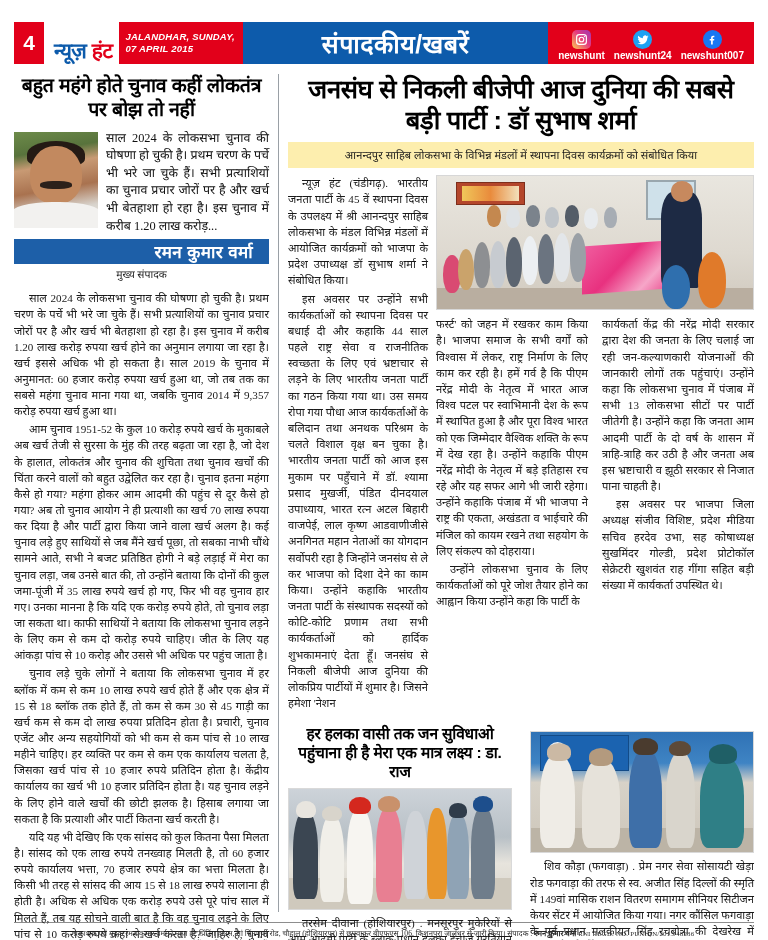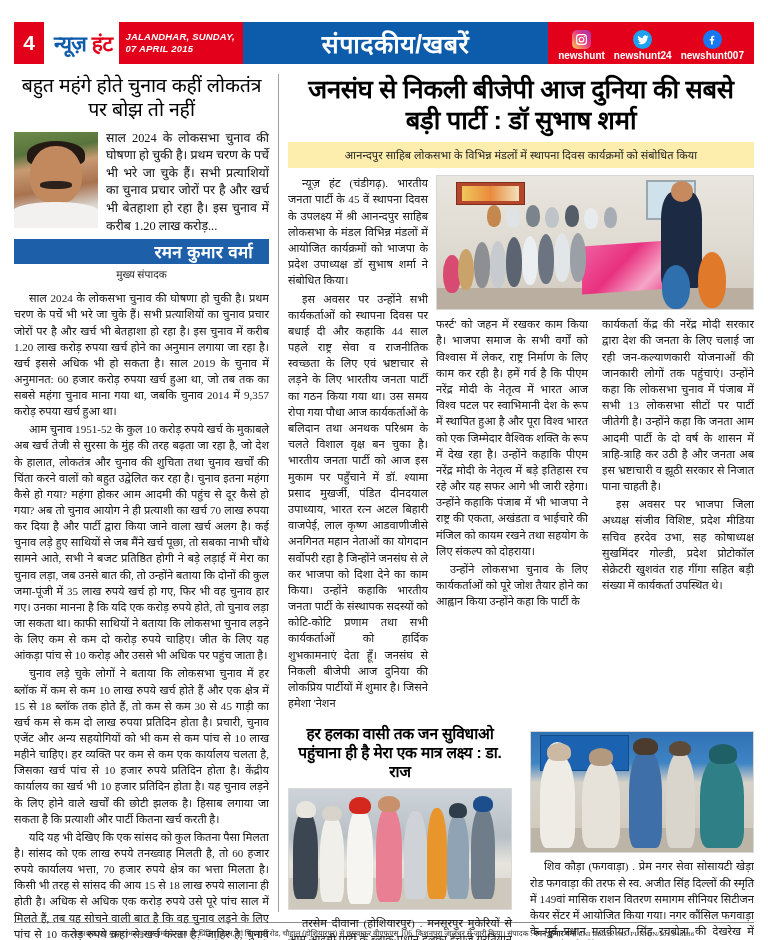--- a/index.html
+++ b/index.html
@@ -16,21 +16,21 @@
     display: flex; align-items: stretch;
     height: 42px; margin-top: 22px;
   }
   .mh-pageno {
     background: #e2001a; color: #fff;
     width: 30px; display: flex; align-items: center; justify-content: center;
     font-family: "Liberation Sans", sans-serif;
     font-weight: bold; font-size: 21px;
   }
   .mh-logoblock {
-    background: #fff; display: flex; align-items: center;
+    background: #fff; display: flex; align-items: flex-end;
     padding: 0 6px 0 10px;
   }
   .mh-logo {
     font-family: "Liberation Sans", sans-serif;
     font-weight: bold; font-size: 21px; letter-spacing: -0.5px;
     white-space: nowrap;
   }
   .mh-logo .blu { color: #0d5bab; }
   .mh-logo .red { color: #e2001a; }
   .mh-date {
@@ -71,21 +71,21 @@
 
   
   .content { display: flex; margin-top: 10px; height: 838px; }
   .col-left { width: 264px; flex: 0 0 264px; padding-right: 9px; }
   .vrule { width: 1px; background: #9aa0a6; flex: 0 0 1px; margin: 0 0px; }
   .col-right { flex: 1 1 auto; padding-left: 9px; }
 
   
   .edit-head {
     font-family: "Liberation Sans", sans-serif;
-    font-weight: normal; font-size: 19.5px; line-height: 1.22;
+    font-weight: bold; font-size: 19.5px; line-height: 1.22;
     text-align: center; color: #000; letter-spacing: -0.2px;
   }
   .edit-block { margin-top: 8px; display: flow-root; }
   .edit-photo {
     float: left; width: 84px; height: 96px;
     margin: 2px 8px 0 0;
     background: linear-gradient(170deg,#6d8b4a 0%,#58733c 22%,#c89a74 36%,#a9724f 58%,#d8d3cc 78%,#efeeec 100%);
     position: relative; overflow: hidden;
   }
   .edit-photo .face {

